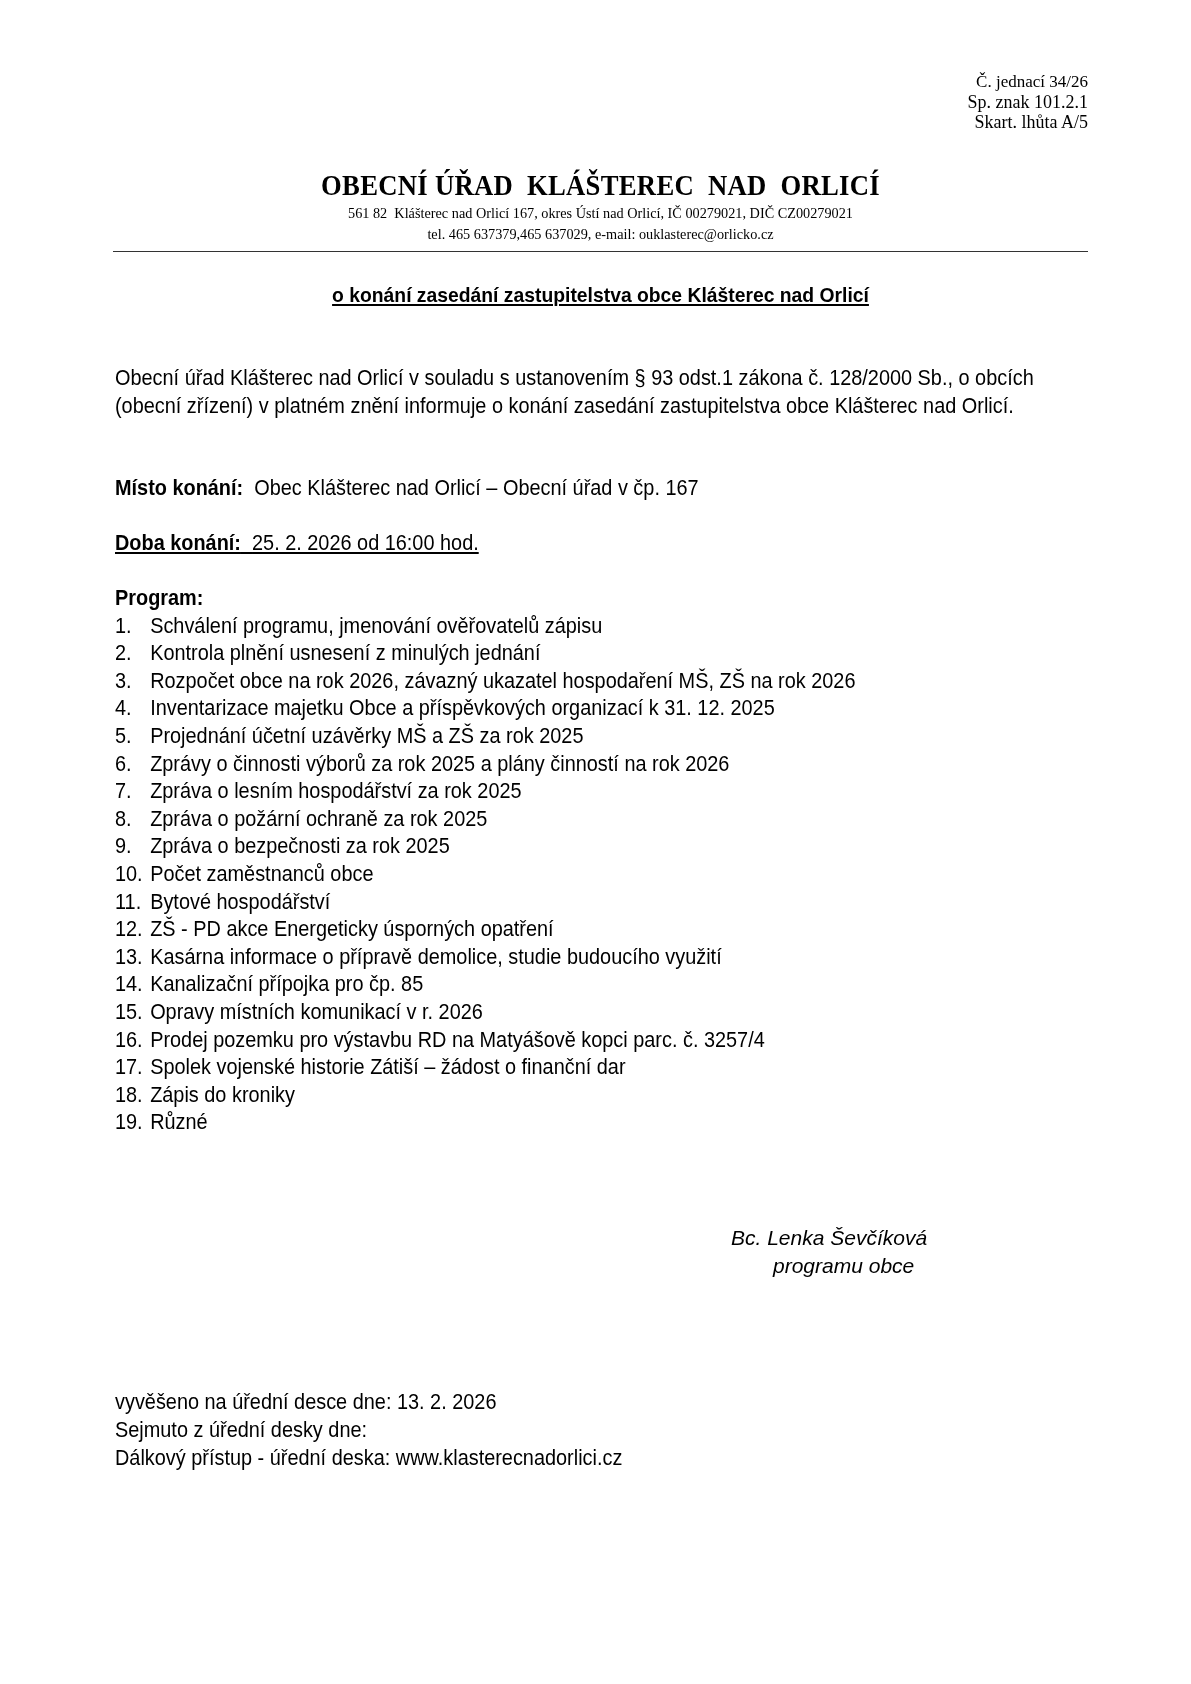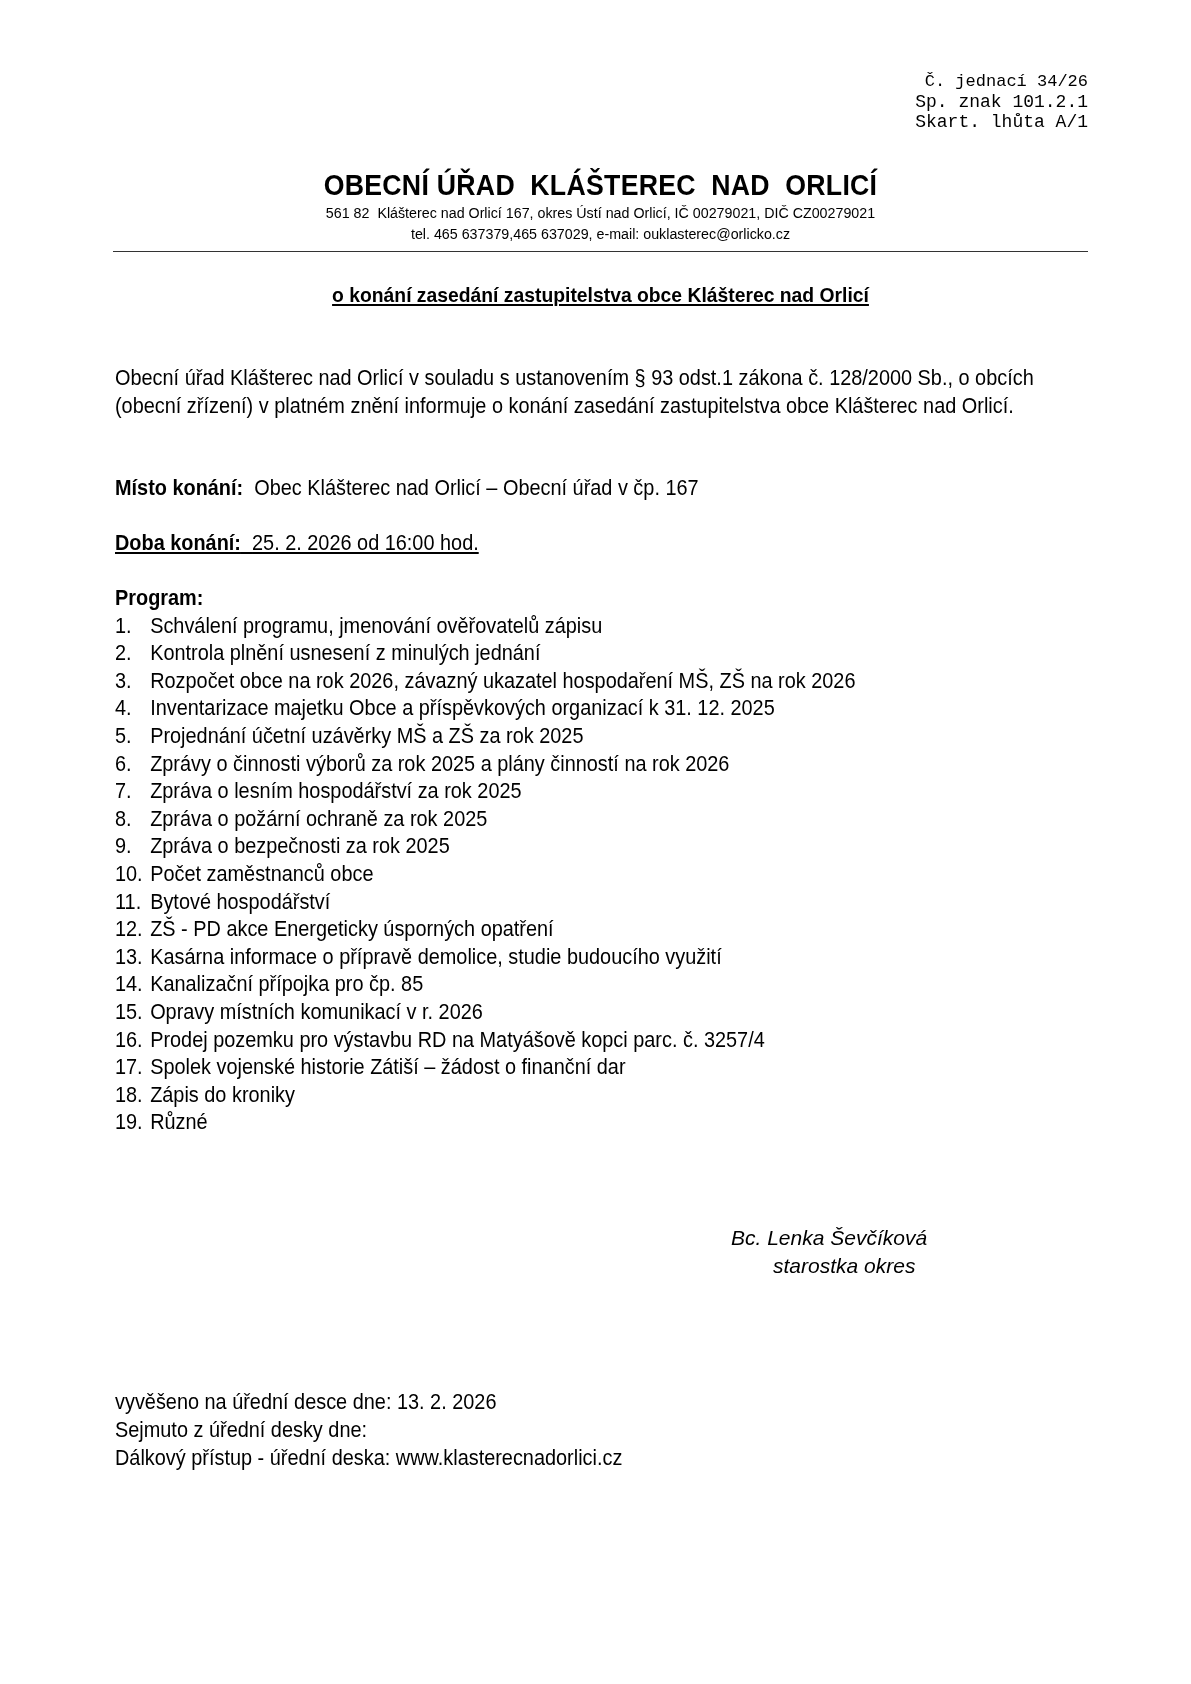--- a/index.html
+++ b/index.html
@@ -13,32 +13,33 @@
       position: relative;
       overflow: hidden;
       color: #000;
       font-family: "Liberation Sans", sans-serif;
     }
     .ref-block {
       position: absolute;
       right: 103px;
       top: 72px;
       text-align: right;
-      font-family: Liberation Mono, monospace;
+      font-family: Liberation Serif, serif;
       line-height: 1.15;
     }
     .ref-main { font-size: 17px; }
     .ref-small { font-size: 18px; }
 
     .letterhead {
       position: absolute;
       left: 113px;
       top: 168px;
       width: 975px;
       text-align: center;
+      font-family: Liberation Serif, serif;
     }
     .office-title {
       font-size: 29px;
       font-weight: bold;
       letter-spacing: 0.3px;
       transform: scaleX(0.92);
       line-height: 34px;
       white-space: pre;
     }
     .office-addr, .office-contact {
@@ -128,21 +129,21 @@
       transform: scaleX(0.925);
       width: 900px;
     }
   </style>
 </head>
 <body>
 
 <div class="ref-block">
   <div class="ref-main">Č. jednací 34/26</div>
   <div class="ref-small">Sp. znak 101.2.1</div>
-  <div class="ref-small">Skart. lhůta A/1</div>
+  <div class="ref-small">Skart. lhůta A/5</div>
 </div>
 
 <div class="letterhead">
   <div class="office-title">OBECNÍ ÚŘAD  KLÁŠTEREC  NAD  ORLICÍ</div>
   <div class="office-addr">561 82  Klášterec nad Orlicí 167, okres Ústí nad Orlicí, IČ 00279021, DIČ CZ00279021</div>
   <div class="office-contact">tel. 465 637379,465 637029, e-mail: ouklasterec@orlicko.cz</div>
 </div>
 <div class="rule"></div>
 
 <div class="doc-heading">
@@ -238,20 +239,20 @@
       </li>
       <li class="program-item">
         <span class="num">19.</span>
         <span>Různé</span>
       </li>
     </ul>
 </div>
 
 <div class="signature">
   <div>Bc. Lenka Ševčíková</div>
-  <div class="role">starostka okres</div>
+  <div class="role">programu obce</div>
 </div>
 
 <div class="footer">
   <div>vyvěšeno na úřední desce dne: 13. 2. 2026</div>
   <div>Sejmuto z úřední desky dne:</div>
   <div>Dálkový přístup - úřední deska: www.klasterecnadorlici.cz</div>
 </div>
 
 </body></html>

